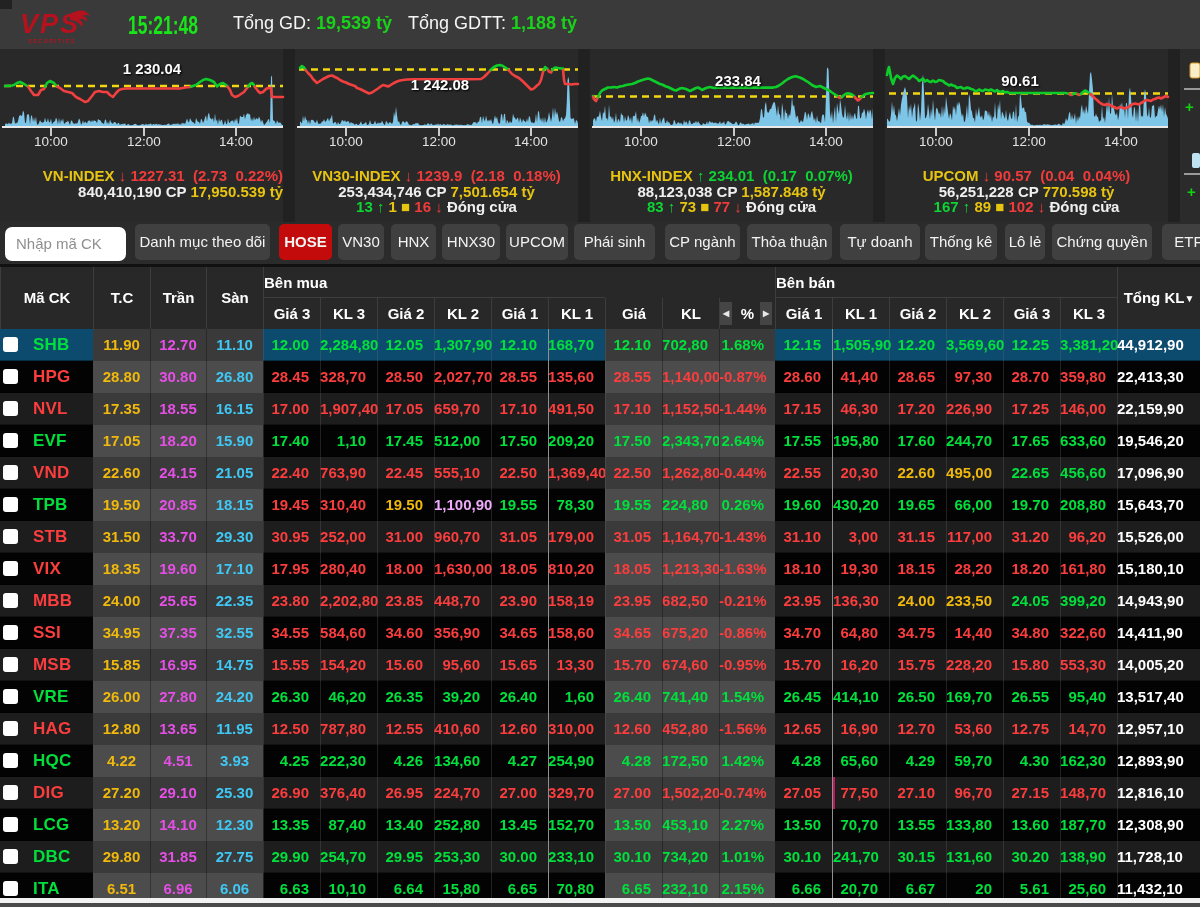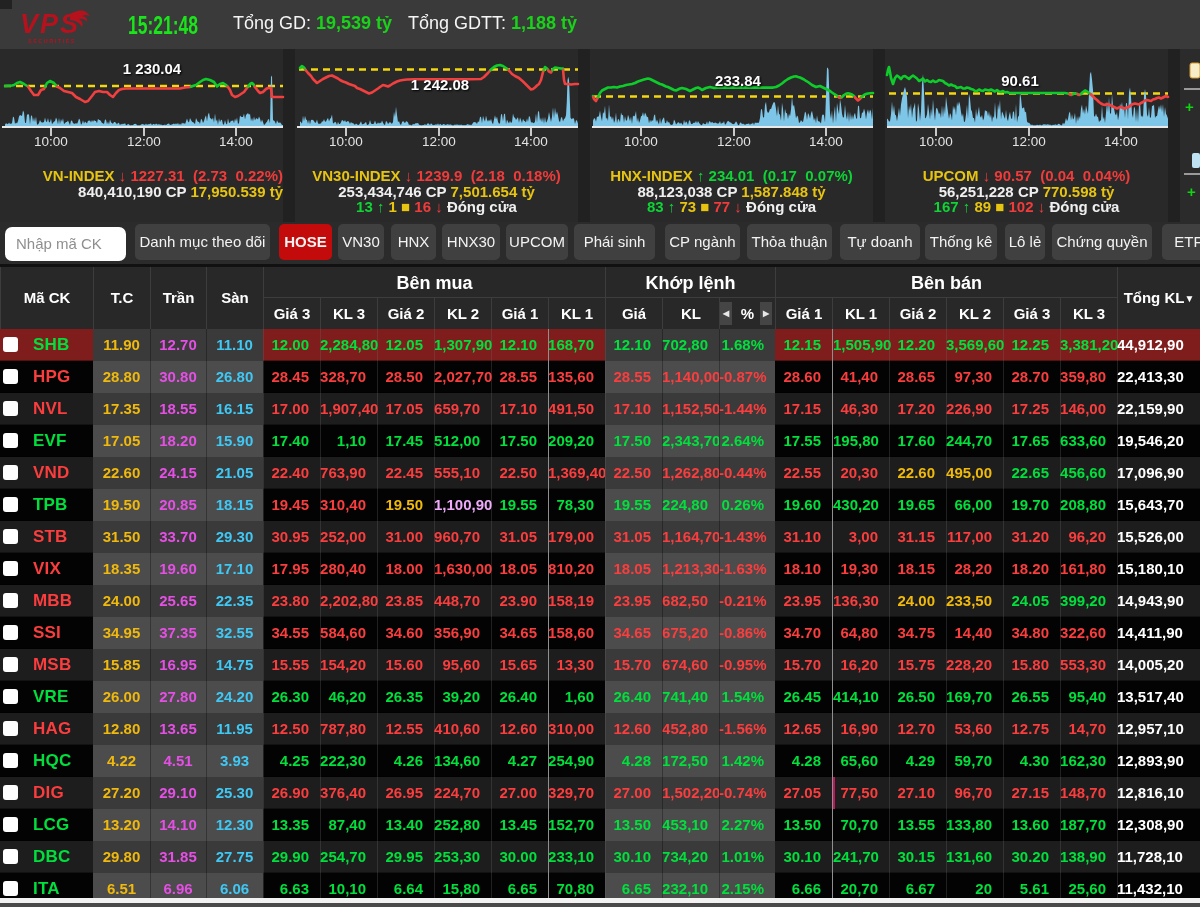--- a/index.html
+++ b/index.html
@@ -3,21 +3,21 @@
 <style>
 *{margin:0;padding:0;box-sizing:border-box}
 html,body{width:1200px;height:907px;overflow:hidden;background:#1a1a1a;font-family:"Liberation Sans",sans-serif}
 .topbar{position:absolute;left:0;top:0;width:1200px;height:49px;background:#3a3a3a}
 .charts{position:absolute;left:0;top:49px;width:1200px;height:173px;background:#212121}
 .tabbar{position:absolute;left:0;top:222px;width:1200px;height:45px;background:#2b2b2b}
 .search{position:absolute;left:5px;top:5px;width:121px;height:34px;background:#fff;border-radius:7px;color:#8f8f8f;font-size:15px;line-height:34px;padding-left:11px}
 .tab{position:absolute;top:2px;height:36px;background:#404040;border-radius:5px;color:#f3f3f3;font-size:15px;line-height:36px;text-align:center;white-space:nowrap}
 .tab.active{background:#c30b0b;font-weight:bold}
 .thead{position:absolute;left:0;top:267px;width:1200px;height:62px;background:#282828}
-.h1{position:absolute;top:0;height:31px;line-height:32px;text-align:center;color:#fff;font-weight:bold;font-size:18px;border-left:1px solid #3d3d3d;border-bottom:1px solid #3d3d3d}
+.h1{position:absolute;top:0;height:31px;line-height:32px;color:#fff;font-weight:bold;font-size:15px;border-left:1px solid #3d3d3d;border-bottom:1px solid #3d3d3d}
 .h2{position:absolute;top:31px;height:31px;line-height:31px;text-align:center;color:#fff;font-weight:bold;font-size:15px;border-left:1px solid #3d3d3d}
 .h2col{position:absolute;top:0;height:62px;line-height:62px;text-align:center;color:#fff;font-weight:bold;font-size:15px;border-left:1px solid #3d3d3d}
 .arrbtn{position:absolute;top:4px;width:12px;height:23px;background:#454545;color:#e8e8e8;font-size:8px;line-height:23px}
 .row{position:absolute;left:0;width:1200px;height:32px;display:flex;box-shadow:inset 0 -1px 0 rgba(0,0,0,0.35)}
 .cell{height:32px;line-height:32px;font-size:15px;font-weight:bold;white-space:nowrap;flex:none}
 .num{text-align:right;padding-right:11px}
 .ctr{text-align:center}
 .tong{padding-right:19px}
 .name{position:relative;padding-left:33px;font-size:17px;letter-spacing:0.2px}
 .cb{position:absolute;left:3px;top:8px;width:15px;height:15px;background:#fff;border-radius:3px}
@@ -156,41 +156,40 @@
     <div class="tab" style="left:1162px;width:53px">ETF</div>
 </div>
 <div style="position:absolute;left:0;top:264px;width:1200px;height:3px;background:#111"></div>
 
 <div class="thead">
  <div class="h2col" style="left:0;width:93px">Mã CK</div>
  <div class="h2col" style="left:93px;width:57px">T.C</div>
  <div class="h2col" style="left:150px;width:56px">Trần</div>
  <div class="h2col" style="left:206px;width:57px">Sàn</div>
  <div class="h1" style="left:263px;width:342px">Bên mua</div>
- <div class="h1" style="left:605px;width:170px">Khớp lệnh</div>
  <div class="h1" style="left:775px;width:342px">Bên bán</div>
  <div class="h2col" style="left:1117px;width:83px">Tổng KL<span style="font-size:10px;vertical-align:1px">▼</span></div>
  <div class="h2" style="left:263px;width:57px">Giá 3</div>
  <div class="h2" style="left:320px;width:57px">KL 3</div>
  <div class="h2" style="left:377px;width:57px">Giá 2</div>
  <div class="h2" style="left:434px;width:57px">KL 2</div>
  <div class="h2" style="left:491px;width:57px">Giá 1</div>
  <div class="h2" style="left:548px;width:57px">KL 1</div>
  <div class="h2" style="left:605px;width:57px">Giá</div>
  <div class="h2" style="left:662px;width:57px">KL</div>
  <div class="h2" style="left:719px;width:56px"><span class="arrbtn" style="left:0">◀</span>%<span class="arrbtn" style="right:3px">▶</span></div>
  <div class="h2" style="left:775px;width:57px">Giá 1</div>
  <div class="h2" style="left:832px;width:57px">KL 1</div>
  <div class="h2" style="left:889px;width:57px">Giá 2</div>
  <div class="h2" style="left:946px;width:57px">KL 2</div>
  <div class="h2" style="left:1003px;width:57px">Giá 3</div>
  <div class="h2" style="left:1060px;width:57px">KL 3</div>
 </div>
 <div style="position:absolute;left:0;top:329px;width:1200px;height:578px;background:#030303"></div>
-<div class="row" style="top:329px;background:#7f1d1d">
+<div class="row" style="top:329px;background:#0c4a6e">
     <div class="cell name" style="width:93px"><span class="cb"></span><span style="color:#00e03c">SHB</span></div>
     <div class="cell ctr" style="width:57px;background:#3a3a3a;color:#f0b90c">11.90</div>
     <div class="cell ctr" style="width:56px;background:#3a3a3a;color:#e54fe5">12.70</div>
     <div class="cell ctr" style="width:57px;background:#3a3a3a;color:#3fc8f4">11.10</div>
     <div class="cell num" style="width:57px;color:#00e03c">12.00</div>
     <div class="cell num" style="width:57px;color:#00e03c">2,284,80</div>
     <div class="cell num" style="width:57px;color:#00e03c">12.05</div>
     <div class="cell num" style="width:57px;color:#00e03c">1,307,90</div>
     <div class="cell num" style="width:57px;color:#00e03c">12.10</div>
     <div class="cell num" style="width:57px;color:#00e03c">168,70</div>

